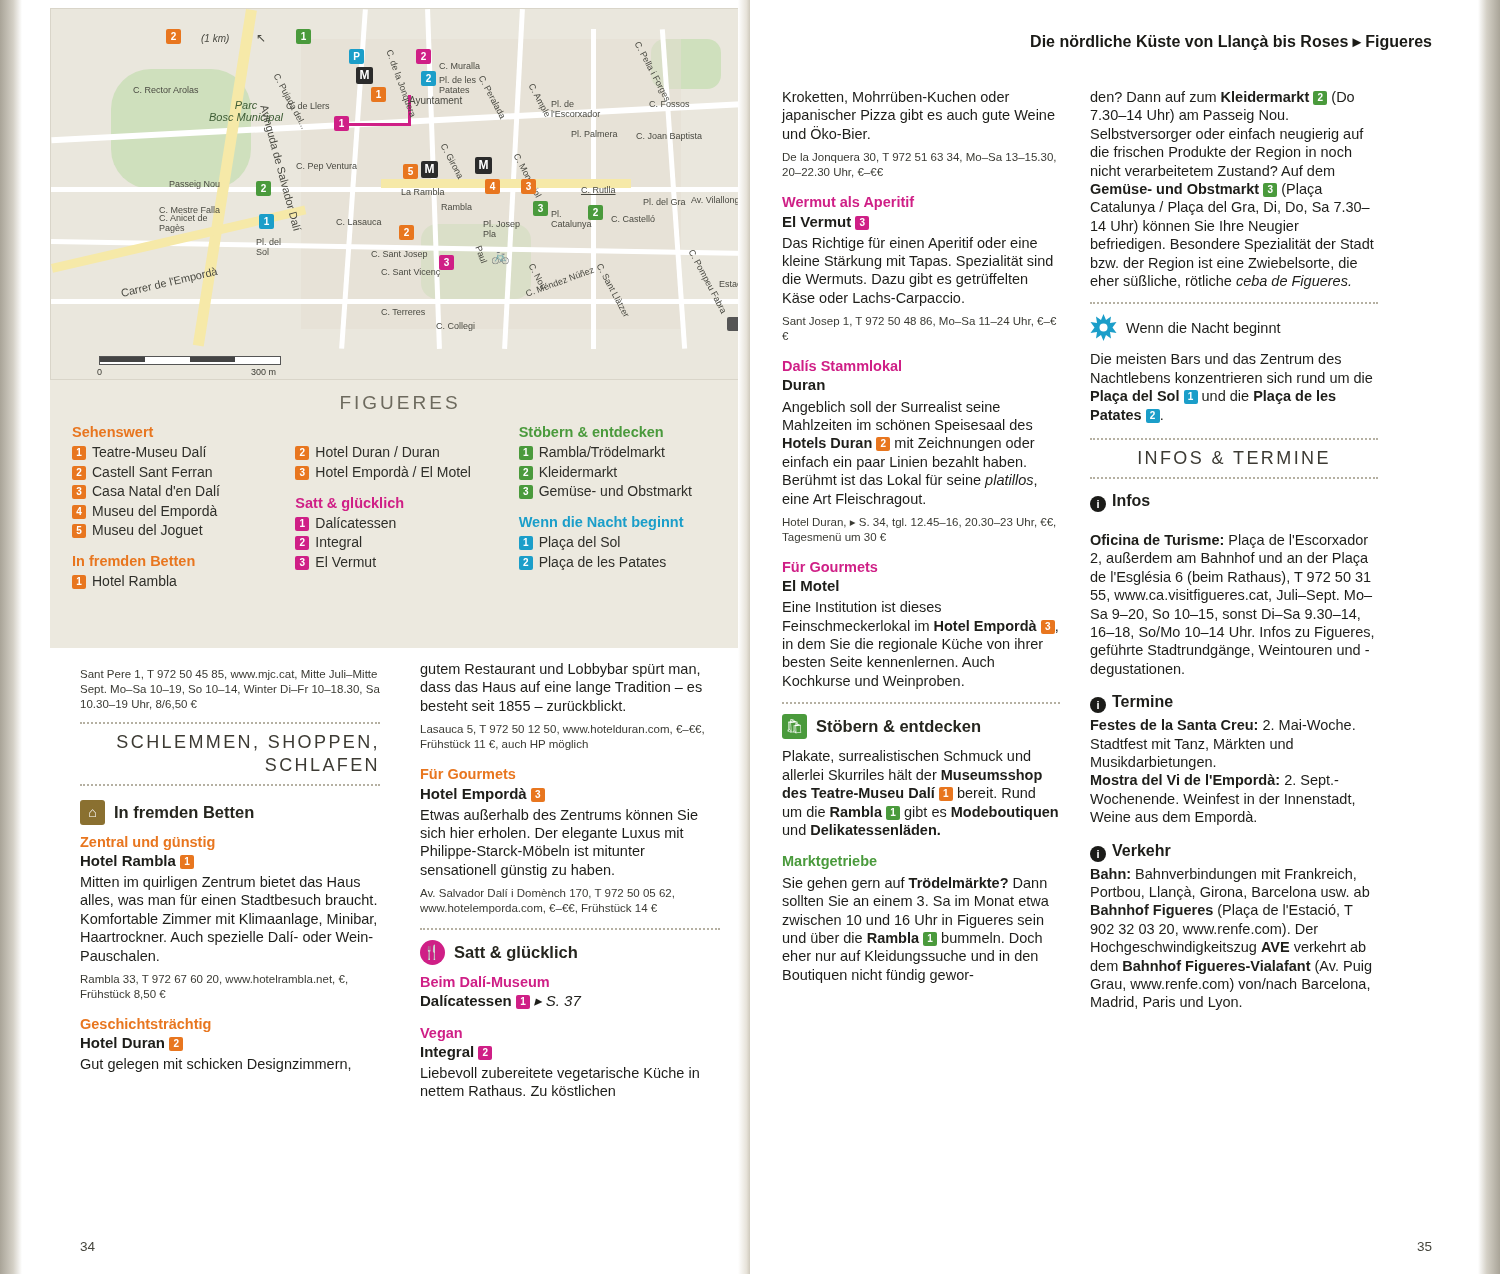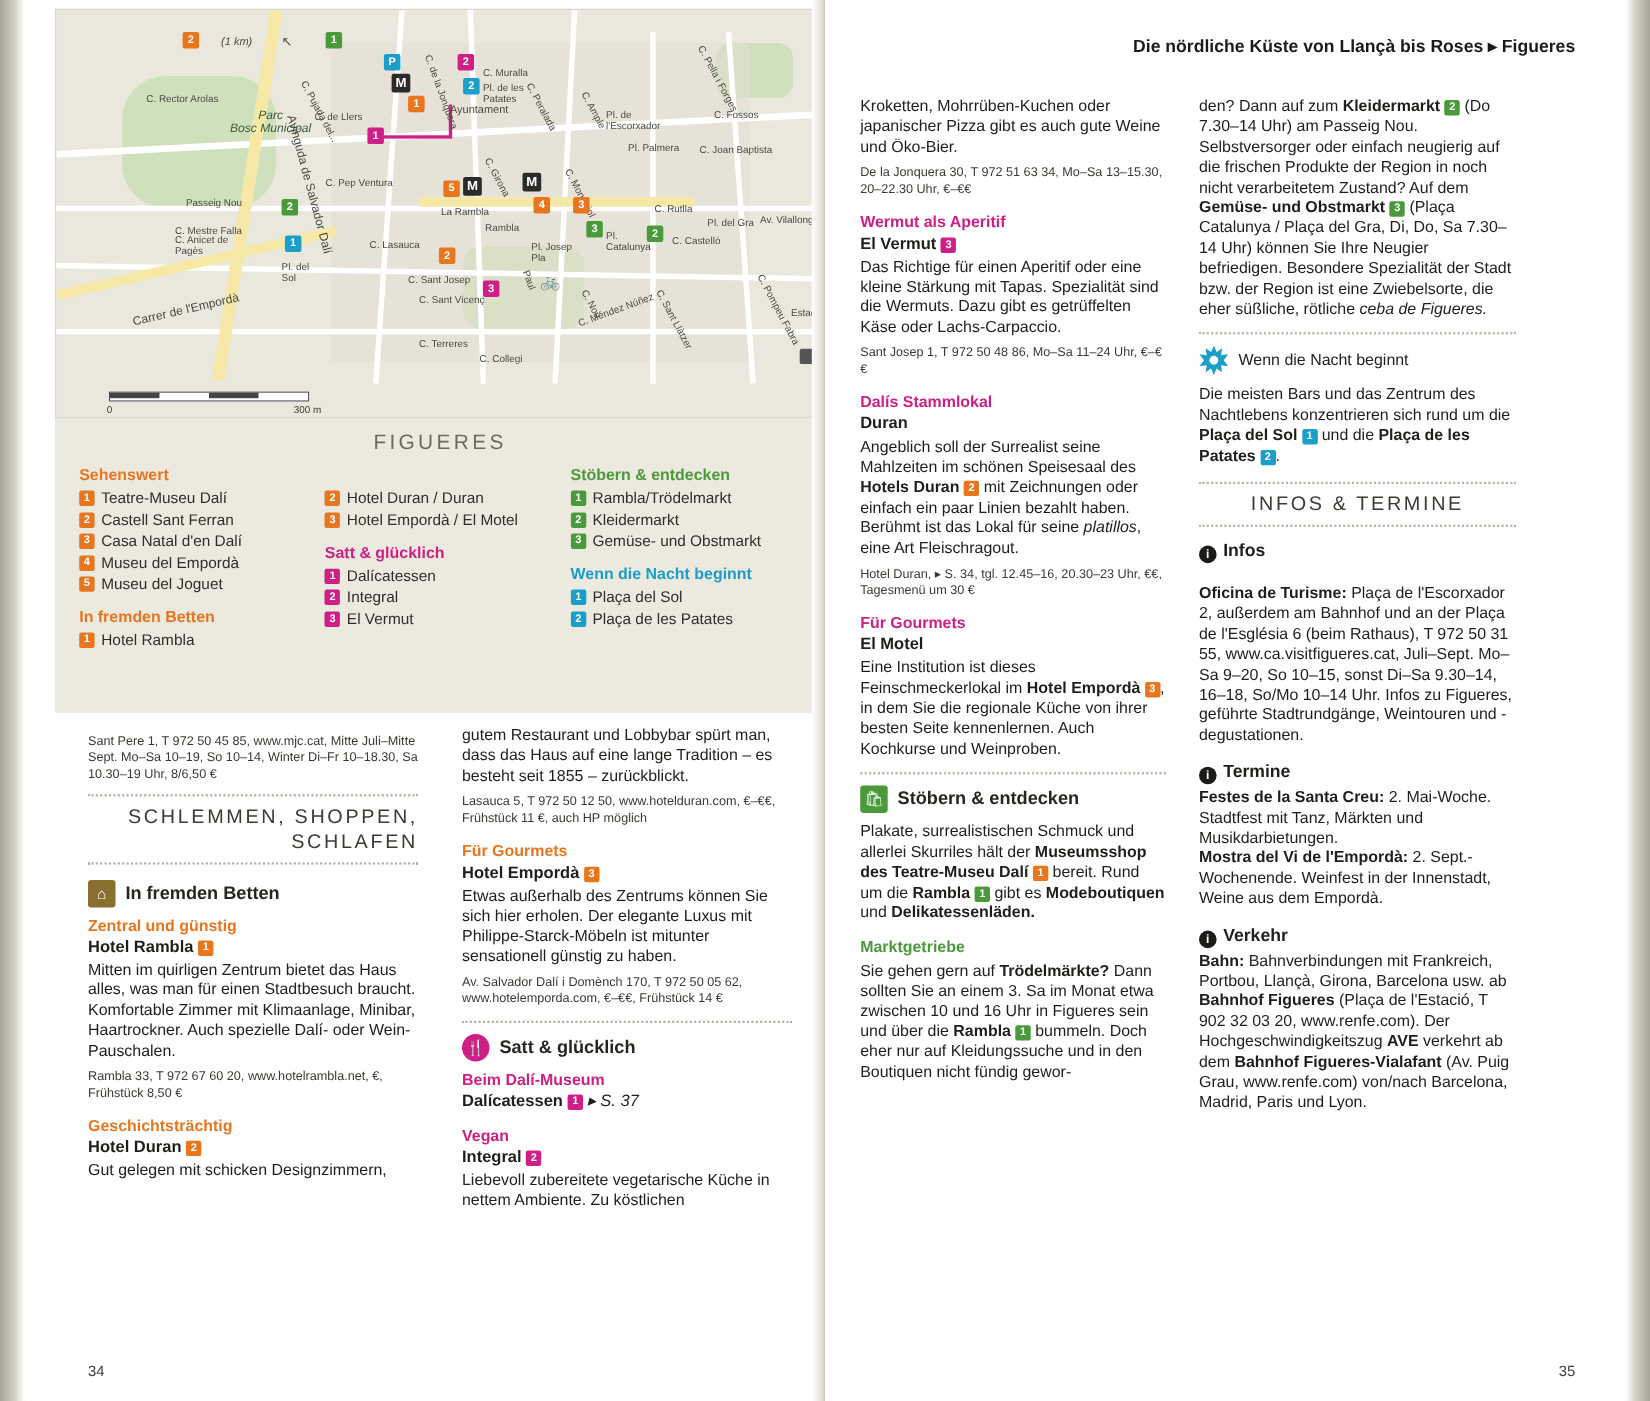--- a/index.html
+++ b/index.html
@@ -182,21 +182,21 @@
       <div class="map-label" style="left:390px;top:193px;">Rambla</div>
       <div class="map-label" style="left:432px;top:210px;width:44px;white-space:normal;">Pl. Josep Pla</div>
       <div class="map-label rot" style="left:480px;top:250px;transform:rotate(62deg);">C. Nou</div>
       <div class="map-label rot" style="left:465px;top:140px;transform:rotate(62deg);">C. Monturiol</div>
       <div class="map-label rot" style="left:548px;top:250px;transform:rotate(62deg);">C. Sant Llàtzer</div>
       <div class="map-label rot" style="left:586px;top:28px;transform:rotate(62deg);">C. Pella i Forges</div>
       <div class="map-label" style="left:500px;top:90px;width:52px;white-space:normal;">Pl. de l'Escorxador</div>
       <div class="map-label" style="left:598px;top:90px;">C. Fossos</div>
       <div class="map-label" style="left:520px;top:120px;">Pl. Palmera</div>
       <div class="map-label" style="left:585px;top:122px;">C. Joan Baptista</div>
-      <div class="map-label" style="left:544px;top:176px;">C. Rutlla</div>
+      <div class="map-label" style="left:530px;top:176px;text-decoration:underline;">C. Rutlla</div>
       <div class="map-label" style="left:592px;top:188px;">Pl. del Gra</div>
       <div class="map-label" style="left:640px;top:186px;">Av. Vilallonga</div>
       <div class="map-label" style="left:500px;top:200px;width:50px;white-space:normal;">Pl. Catalunya</div>
       <div class="map-label" style="left:560px;top:205px;">C. Castelló</div>
       <div class="map-label rot" style="left:640px;top:236px;transform:rotate(62deg);">C. Pompeu Fabra</div>
       <div class="map-label rot" style="left:475px;top:280px;transform:rotate(-20deg);">C. Méndez Núñez</div>
       <div class="map-label" style="left:668px;top:270px;">Estación</div>
       <div class="map-label" style="left:205px;top:228px;width:40px;white-space:normal;">Pl. del Sol</div>
       <div class="map-label rot" style="left:338px;top:36px;transform:rotate(70deg);">C. de la Jonquera</div>
       <div class="map-label rot" style="left:427px;top:232px;transform:rotate(70deg);">Paul</div>
@@ -223,21 +223,21 @@
       <div class="poi magenta" style="left:388px;top:246px;">3</div>
       <div class="poi cyan" style="left:298px;top:40px;">P</div>
       <div style="position:absolute;left:440px;top:238px;width:18px;height:18px;color:#2b2b2b;font-size:15px;">🚲</div>
       <div style="position:absolute;left:676px;top:308px;width:18px;height:14px;background:#555;border-radius:2px;"></div>
 
       <div class="scalebar">
           <i></i>
           <i class="b"></i>
         </div>
       <div class="scale-txt" style="left:46px;">0</div>
-      <div class="scale-txt" style="left:216px;">300 m</div>
+      <div class="scale-txt" style="left:200px;">300 m</div>
     </div>
 
     <div class="legend">
       <div class="legend-title">FIGUERES</div>
       <div class="legend-cols">
         <div class="lcol">
           <div class="lhead orange">Sehenswert</div>
           <div class="litem">
               <span class="num orange">1</span>
               <span>Teatre-Museu Dalí</span>
@@ -344,21 +344,21 @@
       <div class="cat-head">
         <span class="ico pink" style="border-radius:50%;">
             <span class="g">🍴</span>
           </span>
         <span class="txt">Satt &amp; glücklich</span>
       </div>
       <div class="sub-magenta" style="margin-top:4px;">Beim Dalí-Museum</div>
       <div style="font-size:15px;"><span class="b">Dalícatessen</span> <span class="inum magenta">1</span> <span class="it">▸ S. 37</span></div>
       <div class="sub-magenta">Vegan</div>
       <div style="font-size:15px;"><span class="b">Integral</span> <span class="inum magenta">2</span></div>
-      <p style="margin-top:3px;">Liebevoll zubereitete vegetarische Küche in nettem Ambiente. Zu köstlichen</p>
+      <p style="margin-top:3px;">Liebevoll zubereitete vegetarische Küche in nettem Rathaus. Zu köstlichen</p>
     </div>
 
     <div class="pagenum" style="left:58px;">34</div>
   </div>
 
   <div class="gutter"></div>
 
   <div class="page page-right">
     <div style="position:absolute;right:46px;top:32px;font-size:16px;font-weight:bold;color:#1a1a16;white-space:nowrap;">Die nördliche Küste von Llançà bis Roses ▸ Figueres</div>
 

